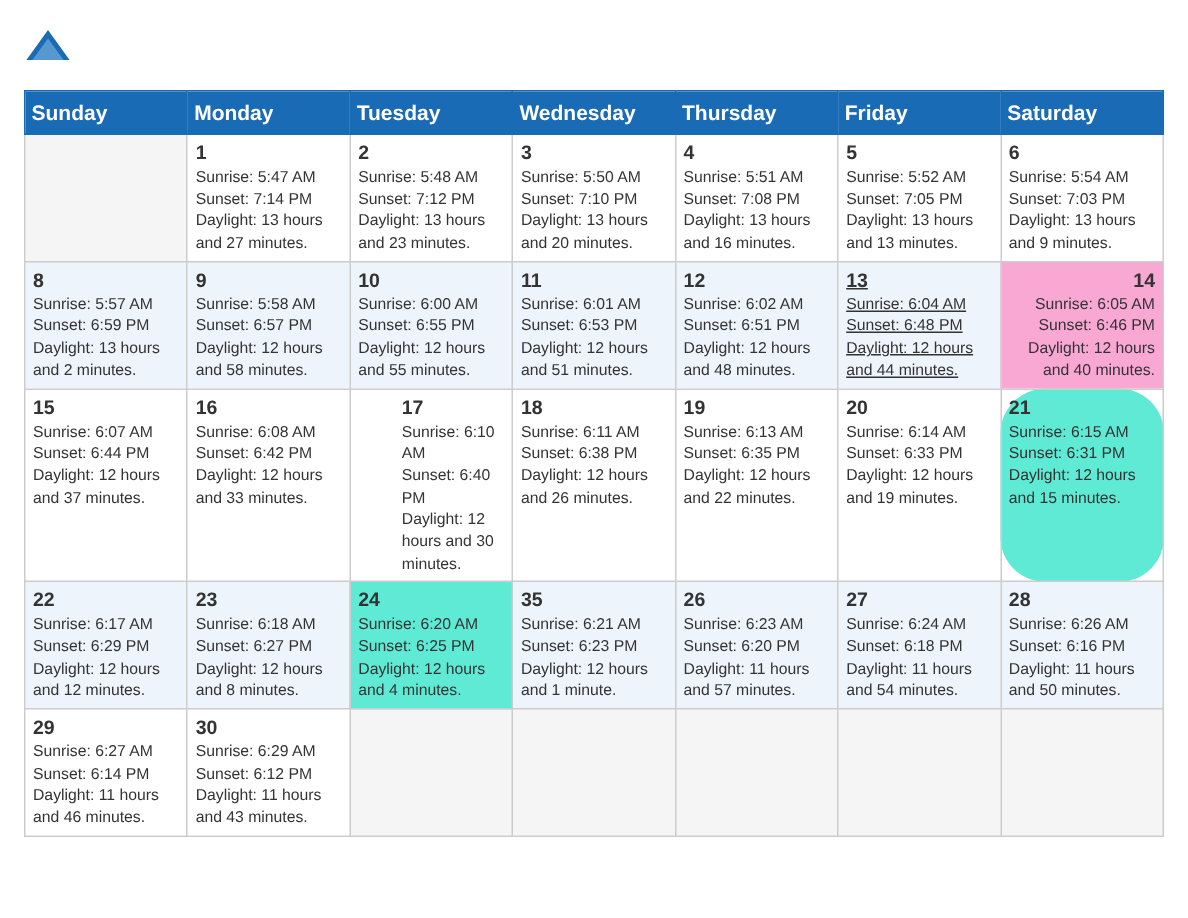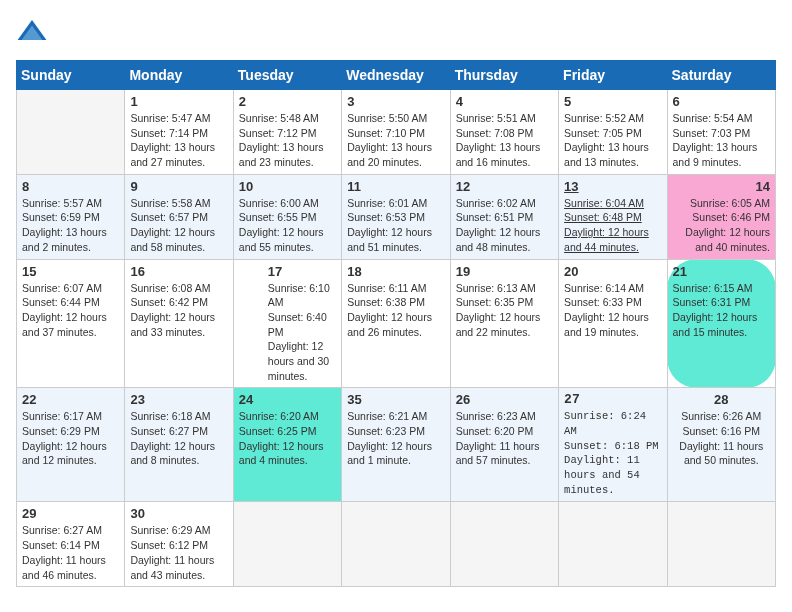--- a/index.html
+++ b/index.html
@@ -228,25 +228,25 @@
           <div class="day-info">Sunrise: 6:20 AM<br>Sunset: 6:25 PM<br>Daylight: 12 hours and 4 minutes.</div>
         </td>
         <td style="background: rgb(238, 244, 251);">
           <span class="day-num">35</span>
           <div class="day-info">Sunrise: 6:21 AM<br>Sunset: 6:23 PM<br>Daylight: 12 hours and 1 minute.</div>
         </td>
         <td style="background: rgb(238, 244, 251);">
           <span class="day-num">26</span>
           <div class="day-info">Sunrise: 6:23 AM<br>Sunset: 6:20 PM<br>Daylight: 11 hours and 57 minutes.</div>
         </td>
-        <td style="background: rgb(238, 244, 251); font-family: Liberation Mono, monospace;">
+        <td style="background: rgb(238, 244, 251);">
           <span class="day-num">27</span>
           <div class="day-info">Sunrise: 6:24 AM<br>Sunset: 6:18 PM<br>Daylight: 11 hours and 54 minutes.</div>
         </td>
-        <td style="background: rgb(238, 244, 251); text-align: center;">
+        <td style="background: rgb(238, 244, 251);">
           <span class="day-num">28</span>
           <div class="day-info">Sunrise: 6:26 AM<br>Sunset: 6:16 PM<br>Daylight: 11 hours and 50 minutes.</div>
         </td>
       </tr>
       <tr>
         <td style="background: rgb(255, 255, 255);">
           <span class="day-num">29</span>
           <div class="day-info">Sunrise: 6:27 AM<br>Sunset: 6:14 PM<br>Daylight: 11 hours and 46 minutes.</div>
         </td>
         <td style="background: rgb(255, 255, 255);">

